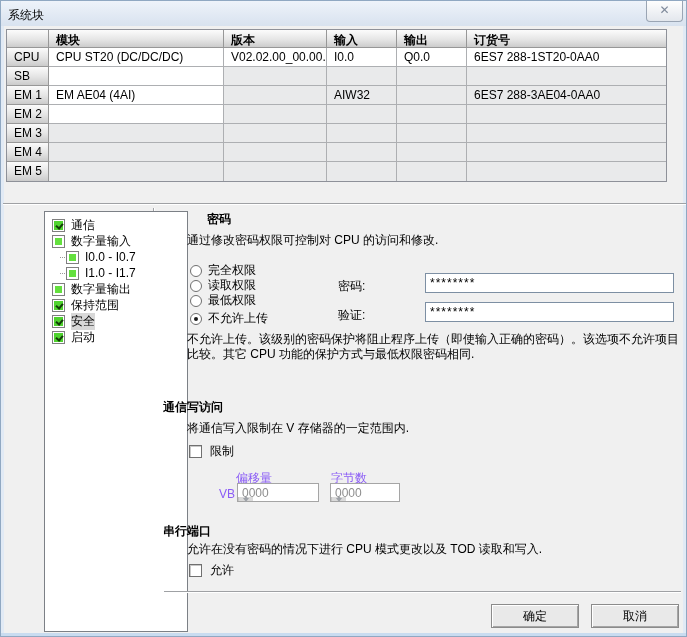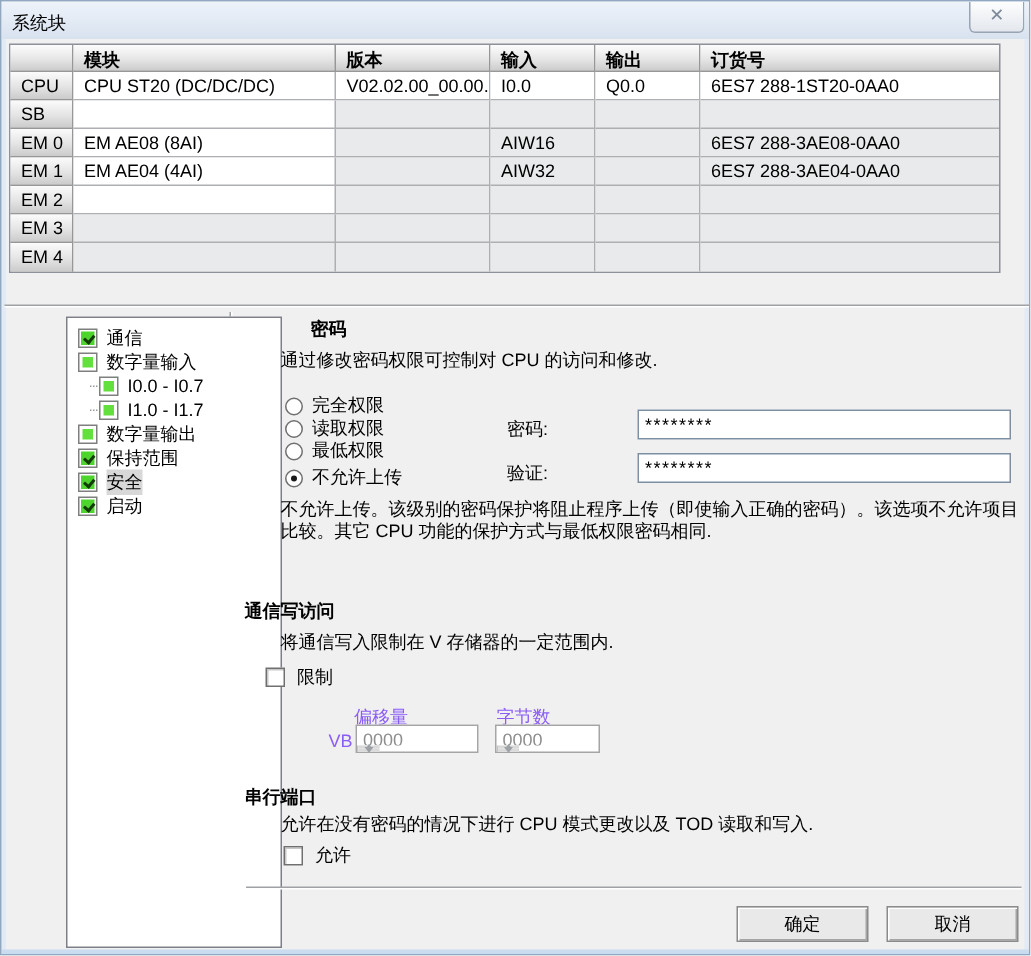--- a/index.html
+++ b/index.html
@@ -119,28 +119,20 @@
     </div>
     <div class="trow body">
       <div class="cell slotc">SB</div>
       <div class="cell td w"></div>
       <div class="cell td"></div>
       <div class="cell td"></div>
       <div class="cell td"></div>
       <div class="cell td"></div>
     </div>
     <div class="trow body">
-      <div class="cell slotc">EM 0</div>
-      <div class="cell td w">EM AE08 (8AI)</div>
-      <div class="cell td"></div>
-      <div class="cell td">AIW16</div>
-      <div class="cell td"></div>
-      <div class="cell td">6ES7 288-3AE08-0AA0</div>
-    </div>
-    <div class="trow body">
       <div class="cell slotc">EM 1</div>
       <div class="cell td w">EM AE04 (4AI)</div>
       <div class="cell td"></div>
       <div class="cell td">AIW32</div>
       <div class="cell td"></div>
       <div class="cell td">6ES7 288-3AE04-0AA0</div>
     </div>
     <div class="trow body">
       <div class="cell slotc">EM 2</div>
       <div class="cell td w"></div>
@@ -152,20 +144,28 @@
     <div class="trow body">
       <div class="cell slotc">EM 3</div>
       <div class="cell td"></div>
       <div class="cell td"></div>
       <div class="cell td"></div>
       <div class="cell td"></div>
       <div class="cell td"></div>
     </div>
     <div class="trow body">
       <div class="cell slotc">EM 4</div>
+      <div class="cell td"></div>
+      <div class="cell td"></div>
+      <div class="cell td"></div>
+      <div class="cell td"></div>
+      <div class="cell td"></div>
+    </div>
+    <div class="trow body">
+      <div class="cell slotc">EM 5</div>
       <div class="cell td"></div>
       <div class="cell td"></div>
       <div class="cell td"></div>
       <div class="cell td"></div>
       <div class="cell td"></div>
     </div>
   </div>
 
   <div class="hsep"></div>
   <div class="vsep"></div>
@@ -245,21 +245,21 @@
 
   <div class="stext" style="left:337px; top:277px;">密码:</div>
   <input class="txt" style="left: 424px; top: 272px;" type="text" value="********">
   <div class="stext" style="left:337px; top:306px;">验证:</div>
   <input class="txt" style="left: 424px; top: 301px;" type="text" value="********">
 
   <div class="stext" style="left:186px; top:331px; width:496px; line-height:15px;">不允许上传。该级别的密码保护将阻止程序上传（即使输入正确的密码）。该选项不允许项目比较。其它 CPU 功能的保护方式与最低权限密码相同.</div>
 
   <div class="sech" style="left:162px; top:398px;">通信写访问</div>
   <div class="stext" style="left:186px; top:419px;">将通信写入限制在 V 存储器的一定范围内.</div>
-  <div class="fcb-row" style="left:176px; top:442px;">
+  <div class="fcb-row" style="left:188px; top:442px;">
     <span class="fcb"></span>
     <span>限制</span>
   </div>
   <div class="stext gray" style="left:235px; top:469px;">偏移量</div>
   <div class="stext gray" style="left:330px; top:469px;">字节数</div>
   <div class="stext gray" style="left:218px; top:486px;">VB</div>
   <div class="spin" style="left:236px; top:482px; width:82px;">
     <span class="val">0000</span>
     <span class="arrows">
       <div class="up"></div>

